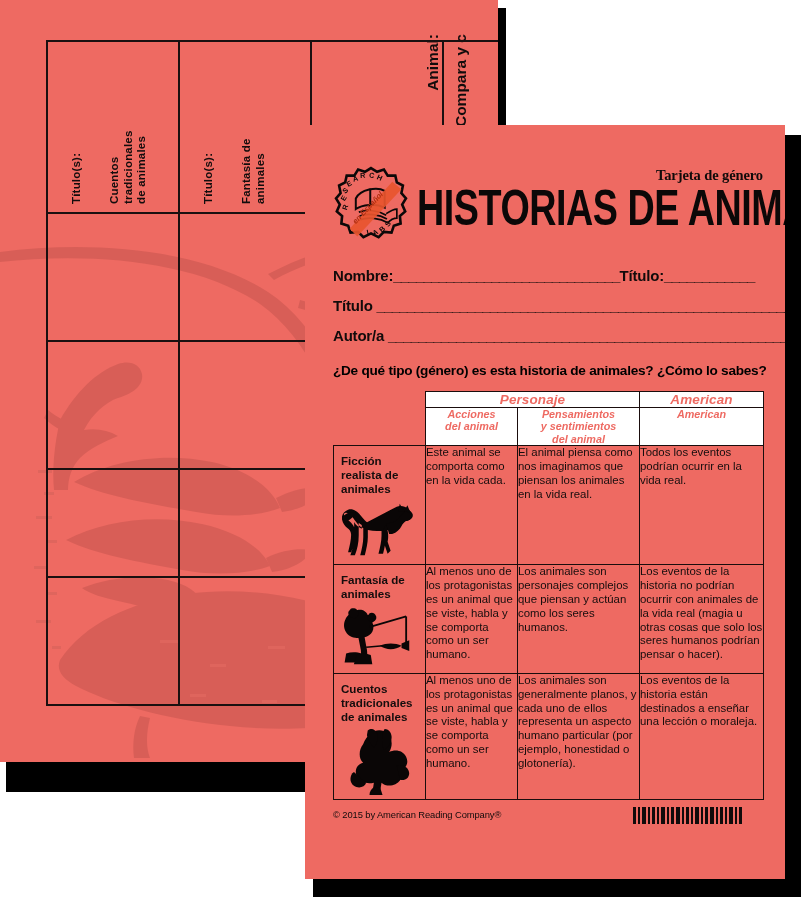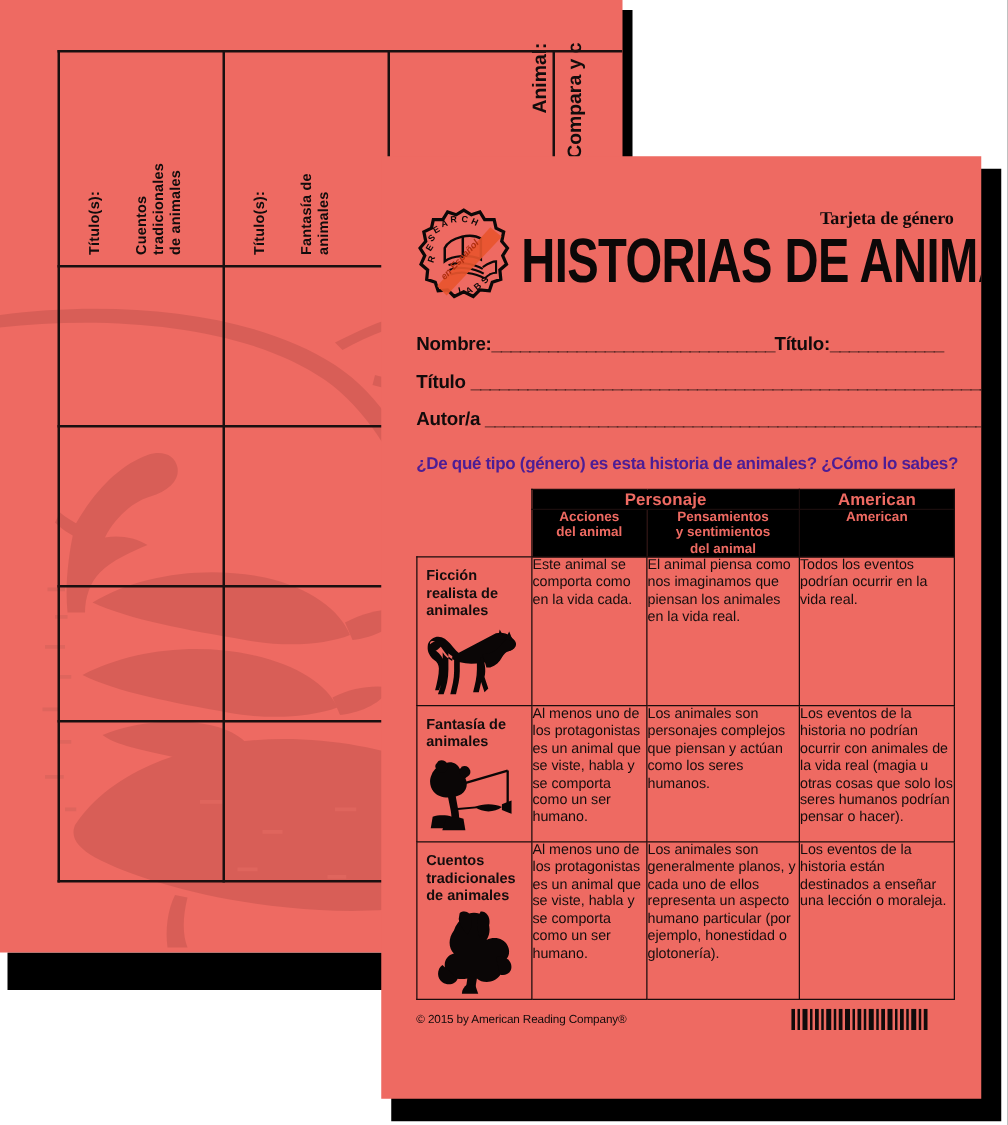--- a/index.html
+++ b/index.html
@@ -64,26 +64,26 @@
     font-size:41px;font-weight:bold;line-height:.95;color:#0c0808;
     letter-spacing:-.5px;
     transform:scaleX(.92) scaleY(1.22);transform-origin:left top;
     white-space:nowrap;
   }
 
   
   .fields{position:relative;margin-top:34px;}
   .fld{font-size:15px;font-weight:bold;color:#120b0b;margin-bottom:13px;white-space:nowrap;letter-spacing:-.2px;}
   .fld .ln{letter-spacing:-.8px;font-weight:bold;}
-  .question{font-size:13.6px;font-weight:bold;color:#4c1d95;margin-top:19px;letter-spacing:-.25px;white-space:nowrap;}
+  .question{font-size:13.6px;font-weight:bold;color:#000000;margin-top:19px;letter-spacing:-.25px;white-space:nowrap;}
 
   
   .tbl{position:relative;margin-top:13px;width:430px;border-collapse:collapse;table-layout:fixed;}
   .tbl td,.tbl th{border:1.6px solid #1a0d0d;vertical-align:top;padding:0;}
-  .hdr-dark{background:#000000;color:#ee6a62;text-align:center;font-weight:bold;}
+  .hdr-dark{background:#ffffff;color:#ee6a62;text-align:center;font-weight:bold;font-style:italic;}
   .hdr-top{font-size:13.5px;padding:4px 0 5px;letter-spacing:.1px;}
   .hdr-sub{font-size:10.8px;line-height:1.15;padding:7px 3px 8px;white-space:pre-line;}
   .cell{font-size:11.4px;line-height:1.22;color:#150d0d;padding:7px 5px 6px 6px;}
   .cat{font-size:11.6px;font-weight:bold;line-height:1.2;color:#150d0d;padding:8px 4px 4px 7px;white-space:pre-line;}
   .catcell{position:relative;}
   .animal{display:block;margin:2px auto 4px;}
 
   .footer{position:relative;margin-top:7px;height:22px;}
   .copy{position:absolute;left:0;top:2px;font-size:9.4px;color:#120b0b;font-weight:normal;letter-spacing:-.1px;text-align:center;}
   .barcode{position:absolute;right:18px;top:0;height:17px;}

